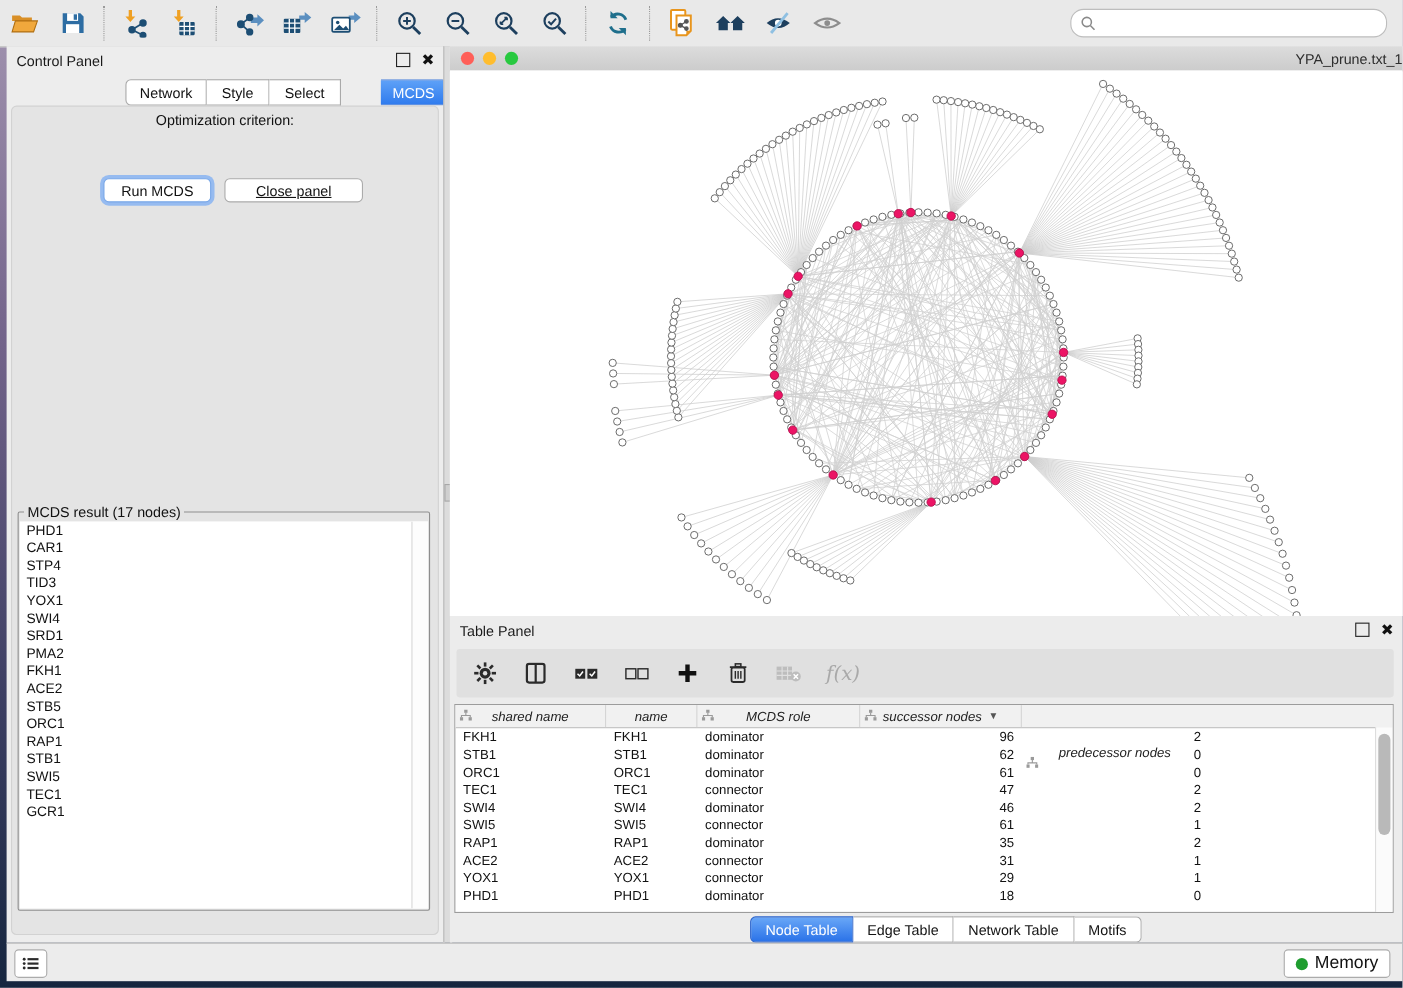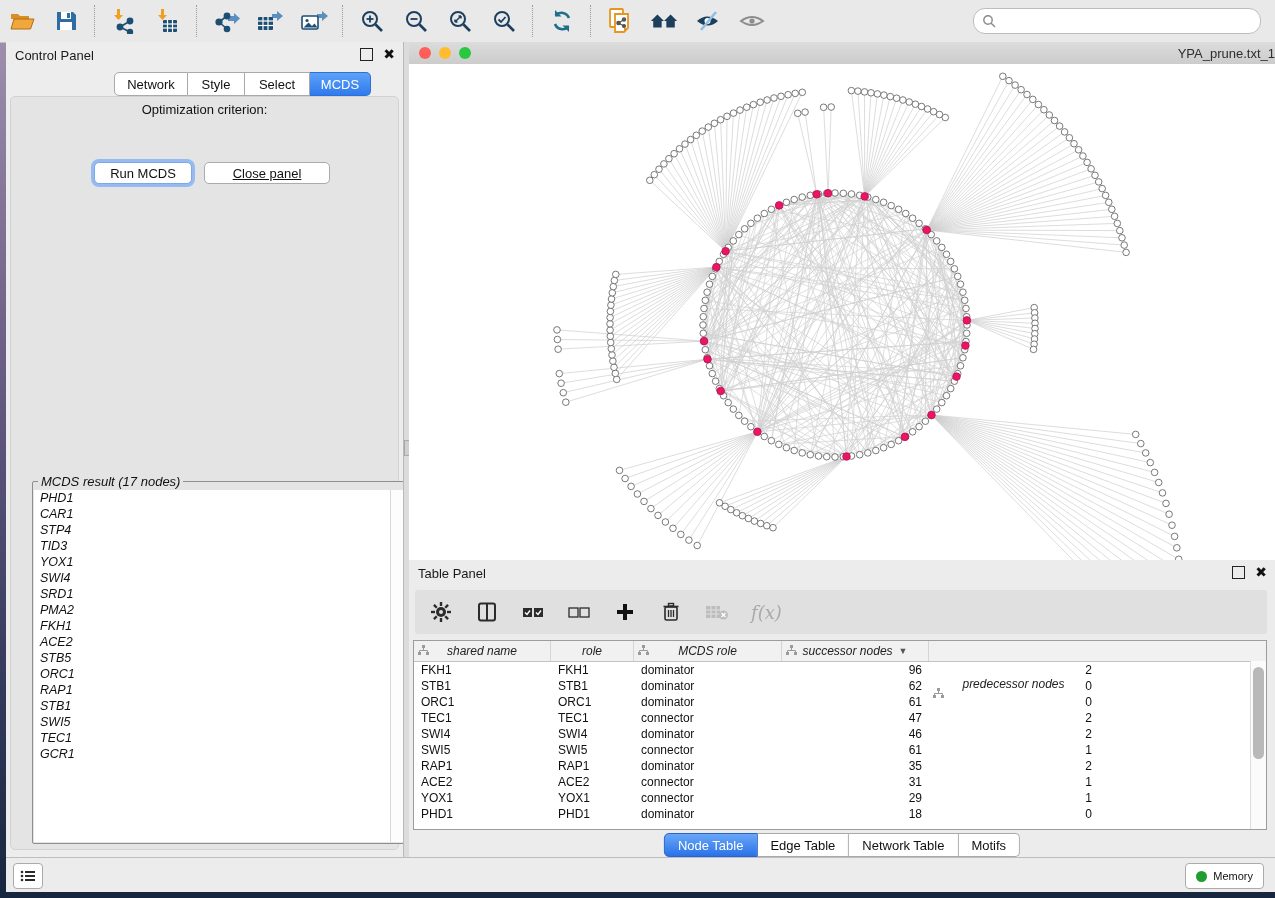--- a/index.html
+++ b/index.html
@@ -25,39 +25,39 @@
   .panel-hdr{position:absolute;left:0;top:0;right:0;height:26px;display:flex;align-items:center;}
   .panel-hdr .t{font-size:13px;color:#1a1a1a;margin-left:9px;}
   .hdr-icos{position:absolute;right:8px;top:6px;display:flex;gap:10px;align-items:center;}
   .float-ico{width:11px;height:11px;border:1.5px solid #222;background:transparent;cursor:pointer;}
   .close-ico{font-size:14px;font-weight:bold;color:#111;line-height:11px;cursor:pointer;}
   .seg{position:absolute;display:flex;}
   .seg .sb{height:22px;background:#fff;border:1px solid #a9a9a9;border-left:none;
     font-size:13px;color:#111;display:flex;align-items:center;justify-content:center;cursor:pointer;}
   .seg .sb:first-child{border-left:1px solid #a9a9a9;border-radius:5px 0 0 5px;}
   .seg .sb:last-child{border-radius:0 5px 5px 0;}
-  .seg .sb.active{background:linear-gradient(#5ea1f7,#2f7bee);border-color:#2f6fd8;color:#fff;}
+  .seg .sb.active{background:linear-gradient(#5ea1f7,#2f7bee);border-color:#2f6fd8;color:#fff;margin-left:36px;}
   .cp-tabs{left:76px;top:30px;padding-left:32px;}
   .cp-tabs .sb:nth-child(1){width:72px;} .cp-tabs .sb:nth-child(2){width:56px;}
   .cp-tabs .sb:nth-child(3){width:64px;} .cp-tabs .sb:nth-child(4){width:60px;}
   .cp-sub{position:absolute;left:4px;top:54px;width:387px;height:752px;background:#e4e4e4;
     border:1px solid #d2d2d2;border-radius:5px;}
   .opt-label{position:absolute;left:0;right:0;top:60px;text-align:center;font-size:13px;color:#111;}
   .dropdown{position:absolute;left:36px;top:86px;width:314px;height:22px;background:#fff;
     border:1px solid #b5b5b5;border-radius:4px;display:flex;align-items:center;cursor:pointer;}
   .dropdown .dv{flex:1;font-size:13px;color:#111;text-align:center;padding-left:6px;white-space:nowrap;overflow:hidden;}
   .dd-step{width:18px;height:18px;margin-right:2px;border-radius:4px;background:linear-gradient(#6fabf8,#2d7bf0);
     display:flex;flex-direction:column;align-items:center;justify-content:center;gap:1px;}
   .dd-step span{color:#fff;font-size:7px;line-height:6px;}
   .btn{height:22px;background:#fff;border:1px solid #ababab;border-radius:5px;font-size:13px;color:#111;
     display:inline-flex;align-items:center;justify-content:center;cursor:pointer;font-family:inherit;}
   .run-btn{position:absolute;left:88px;top:120px;width:98px;box-shadow:0 0 0 3px rgba(98,160,248,.6);border-color:#7aa8e8;}
   .closep-btn{position:absolute;left:198px;top:120px;width:126px;text-decoration:underline;}
-  fieldset.resbox{position:absolute;left:10px;top:416px;width:371px;height:366px;margin:16px;padding:1px;
-    border:1px solid #8e8e8e;border-radius:2px;background:#e4e4e4;font-style:italic;}
+  fieldset.resbox{position:absolute;left:10px;top:416px;width:371px;height:366px;margin:0;padding:1px;
+    border:1px solid #8e8e8e;border-radius:2px;background:#e4e4e4;}
   fieldset.resbox legend{font-size:13px;color:#111;padding:0 3px;margin-left:4px;}
   .reslist{position:relative;width:100%;height:100%;background:#fff;border:none;overflow:hidden;}
   .reslist .item{font-size:12.5px;color:#111;line-height:16px;padding-left:6px;}
   .res-scroll{position:absolute;right:0;top:0;bottom:0;width:14px;background:#fdfdfd;border-left:1px solid #d8d8d8;}
 
   .splitter{position:absolute;left:403px;top:42px;width:6px;height:815px;background:#dcdcdc;border-left:1px solid #b9b9b9;border-right:1px solid #b9b9b9;cursor:col-resize;}
   .splitter .grip{position:absolute;left:0;right:0;top:398px;height:14px;background:#cfcfcf;border:1px solid #a8a8a8;}
 
   
   .net-win{position:absolute;left:409px;top:42px;width:866px;height:518px;background:#fff;}
@@ -87,21 +87,21 @@
   .tbl-thumb{position:absolute;left:2px;right:2px;top:6px;height:92px;background:#b9b9b9;border-radius:6px;}
   .tp-tabs{left:50%;transform:translateX(-50%);top:273px;}
   .tp-tabs .sb{padding:0 13px;}
   .tp-tabs .sb.active{background:linear-gradient(#69a7f7,#2a72e8);border-color:#2a63cc;color:#fff;}
 
   
   .statusbar{position:absolute;left:6px;top:857px;width:1269px;height:34px;background:#ececec;border-top:1px solid #bdbdbd;}
   .list-btn{position:absolute;left:7px;top:5px;width:28px;height:24px;background:#fff;border:1px solid #ababab;border-radius:4px;
     display:flex;align-items:center;justify-content:center;cursor:pointer;}
   .mem-btn{position:absolute;right:11px;top:5px;height:24px;padding:0 10px;background:#fff;border:1px solid #ababab;border-radius:4px;
-    display:flex;align-items:center;gap:6px;font-size:11px;color:#111;cursor:pointer;}
+    display:flex;align-items:center;gap:6px;font-size:16px;color:#111;cursor:pointer;}
   .mem-dot{width:11px;height:11px;border-radius:50%;background:#1f9d2f;}
 </style>
 </head>
 <body>
 
 <div class="toolbar">
   <div class="tb-ico">
     <svg width="26" height="22" viewBox="0 0 26 22">
         <path d="M2 4 h7 l2 2 h9 v3 H2z" fill="#d98f26"></path>
         <path d="M2 19 L5 9 h20 l-3.5 10z" fill="#f0a83c" stroke="#b06f12" stroke-width="1"></path>
@@ -1151,21 +1151,21 @@
             <g fill="#9a9a9a">
               <rect x="4" y="0" width="3" height="3"></rect>
               <rect x="0" y="7" width="3" height="3"></rect>
               <rect x="8" y="7" width="3" height="3"></rect>
             </g>
             <path d="M5.5 3 v2.5 M1.5 7 v-1.5 h8 v1.5" stroke="#9a9a9a" fill="none" stroke-width="1"></path>
           </svg>
           <span>shared name</span>
         </div>
         <div class="th" style="width: 83px;">
-          <span>role</span>
+          <span>name</span>
         </div>
         <div class="th" style="width: 148px;">
           <svg class="tree" width="11" height="11" viewBox="0 0 11 11">
             <g fill="#9a9a9a">
               <rect x="4" y="0" width="3" height="3"></rect>
               <rect x="0" y="7" width="3" height="3"></rect>
               <rect x="8" y="7" width="3" height="3"></rect>
             </g>
             <path d="M5.5 3 v2.5 M1.5 7 v-1.5 h8 v1.5" stroke="#9a9a9a" fill="none" stroke-width="1"></path>
           </svg>

